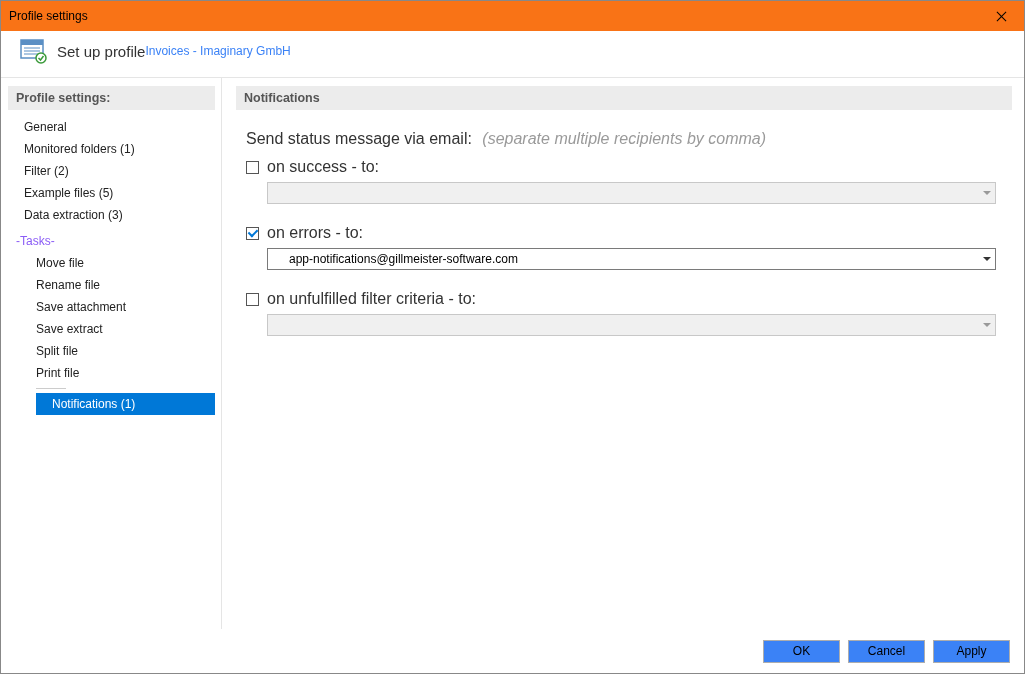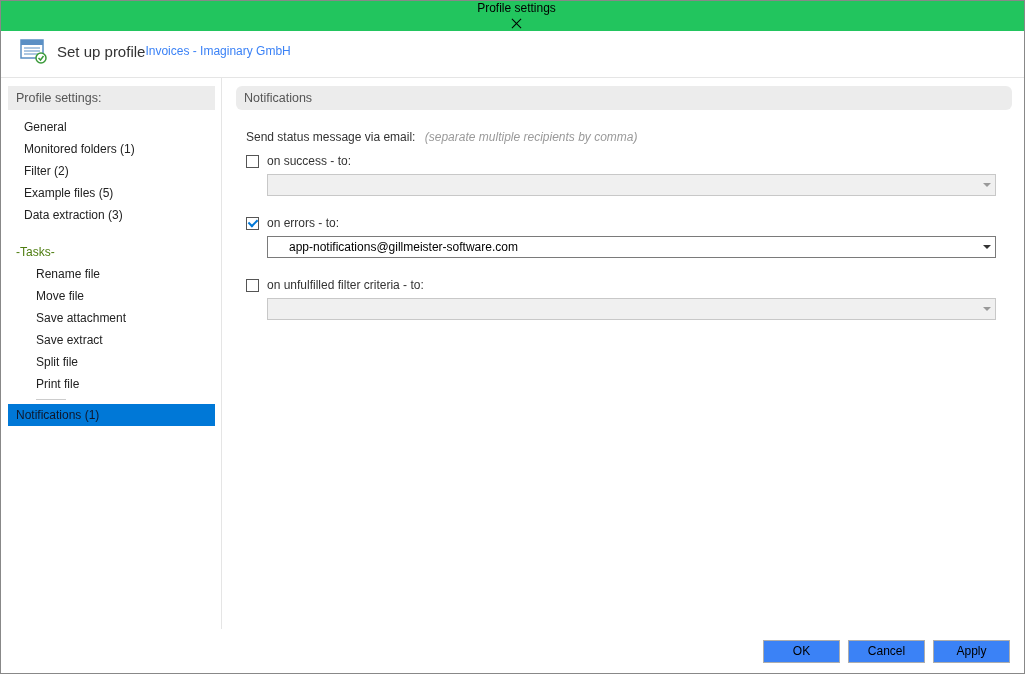--- a/index.html
+++ b/index.html
@@ -24,22 +24,21 @@
       display: flex;
       flex-direction: column;
       position: relative;
     }
     .titlebar {
       height: 30px;
       display: flex;
       align-items: center;
       justify-content: space-between;
       padding: 0 0 0 8px;
-      background: #22c55e;
-      flex-direction: column;
+      background: #f97316;
     }
     .titlebar-title {
       font-size: 12px;
       color: #000;
     }
     .close-btn {
       width: 46px;
       height: 30px;
       display: flex;
       align-items: center;
@@ -94,70 +93,70 @@
       display: flex;
       overflow: hidden;
     }
     .sidebar {
       width: 221px;
       border-right: 1px solid #e5e5e5;
       padding: 8px 6px 8px 7px;
     }
     .panel-header {
       background: #ececec;
-      font-weight: normal;
+      font-weight: bold;
       color: #555;
       padding: 5px 8px;
       font-size: 12.5px;
       margin-bottom: 6px;
     }
     .nav-list {
       list-style: none;
     }
     .nav-item {
       padding: 4px 0 4px 16px;
       cursor: pointer;
       font-size: 12px;
       color: #222;
       margin-bottom: 0;
     }
     .nav-section-label {
       padding: 4px 0 4px 8px;
-      color: #4d7c0f;
-      font-size: 12px;
-      margin-top: 15px;
+      color: #8b5cf6;
+      font-size: 12px;
+      margin-top: 4px;
     }
     .nav-item.sub {
       padding-left: 28px;
     }
     .nav-divider {
       border: none;
       border-top: 1px solid #ccc;
       margin: 4px 0 4px 28px;
       width: 30px;
     }
     .nav-item.selected {
       background: #0078d7;
-      color: #0f172a;
-      padding-left: 8px;
+      color: #ffffff;
+      padding-left: 16px;
+      margin-left: 28px;
     }
 
     .content {
       flex: 1;
       padding: 8px 12px 12px 14px;
     }
     .content .panel-header {
       margin-bottom: 20px;
-      border-radius: 6px;
     }
     .content-inner {
       padding-left: 10px;
     }
     .row-label {
-      font-size: 12px;
+      font-size: 16px;
       color: #333;
       margin-bottom: 10px;
     }
     .hint {
       color: #9a9a9a;
       font-style: italic;
       margin-left: 6px;
     }
     .check-row {
       display: flex;
@@ -178,21 +177,21 @@
     .checkbox.checked::after {
       content: "";
       display: block;
       width: 4px;
       height: 7px;
       border: solid #0078d7;
       border-width: 0 2px 2px 0;
       transform: rotate(45deg) translate(-1px, -1px);
     }
     .check-label {
-      font-size: 12px;
+      font-size: 16px;
       color: #333;
     }
     .combo {
       margin-left: 21px;
       width: 729px;
       height: 22px;
       border: 1px solid #c8c8c8;
       background: #f0f0f0;
       position: relative;
       color: #555;
@@ -303,22 +302,22 @@
 
     <div class="sidebar">
       <div class="panel-header">Profile settings:</div>
       <ul class="nav-list">
         <li class="nav-item">General</li>
         <li class="nav-item">Monitored folders (1)</li>
         <li class="nav-item">Filter (2)</li>
         <li class="nav-item">Example files (5)</li>
         <li class="nav-item">Data extraction (3)</li>
         <li class="nav-section-label">-Tasks-</li>
+        <li class="nav-item sub">Move file</li>
         <li class="nav-item sub">Rename file</li>
-        <li class="nav-item sub">Move file</li>
         <li class="nav-item sub">Save attachment</li>
         <li class="nav-item sub">Save extract</li>
         <li class="nav-item sub">Split file</li>
         <li class="nav-item sub">Print file</li>
         <hr class="nav-divider">
         <li class="nav-item selected">Notifications (1)</li>
       </ul>
     </div>
 
     <div class="content">

